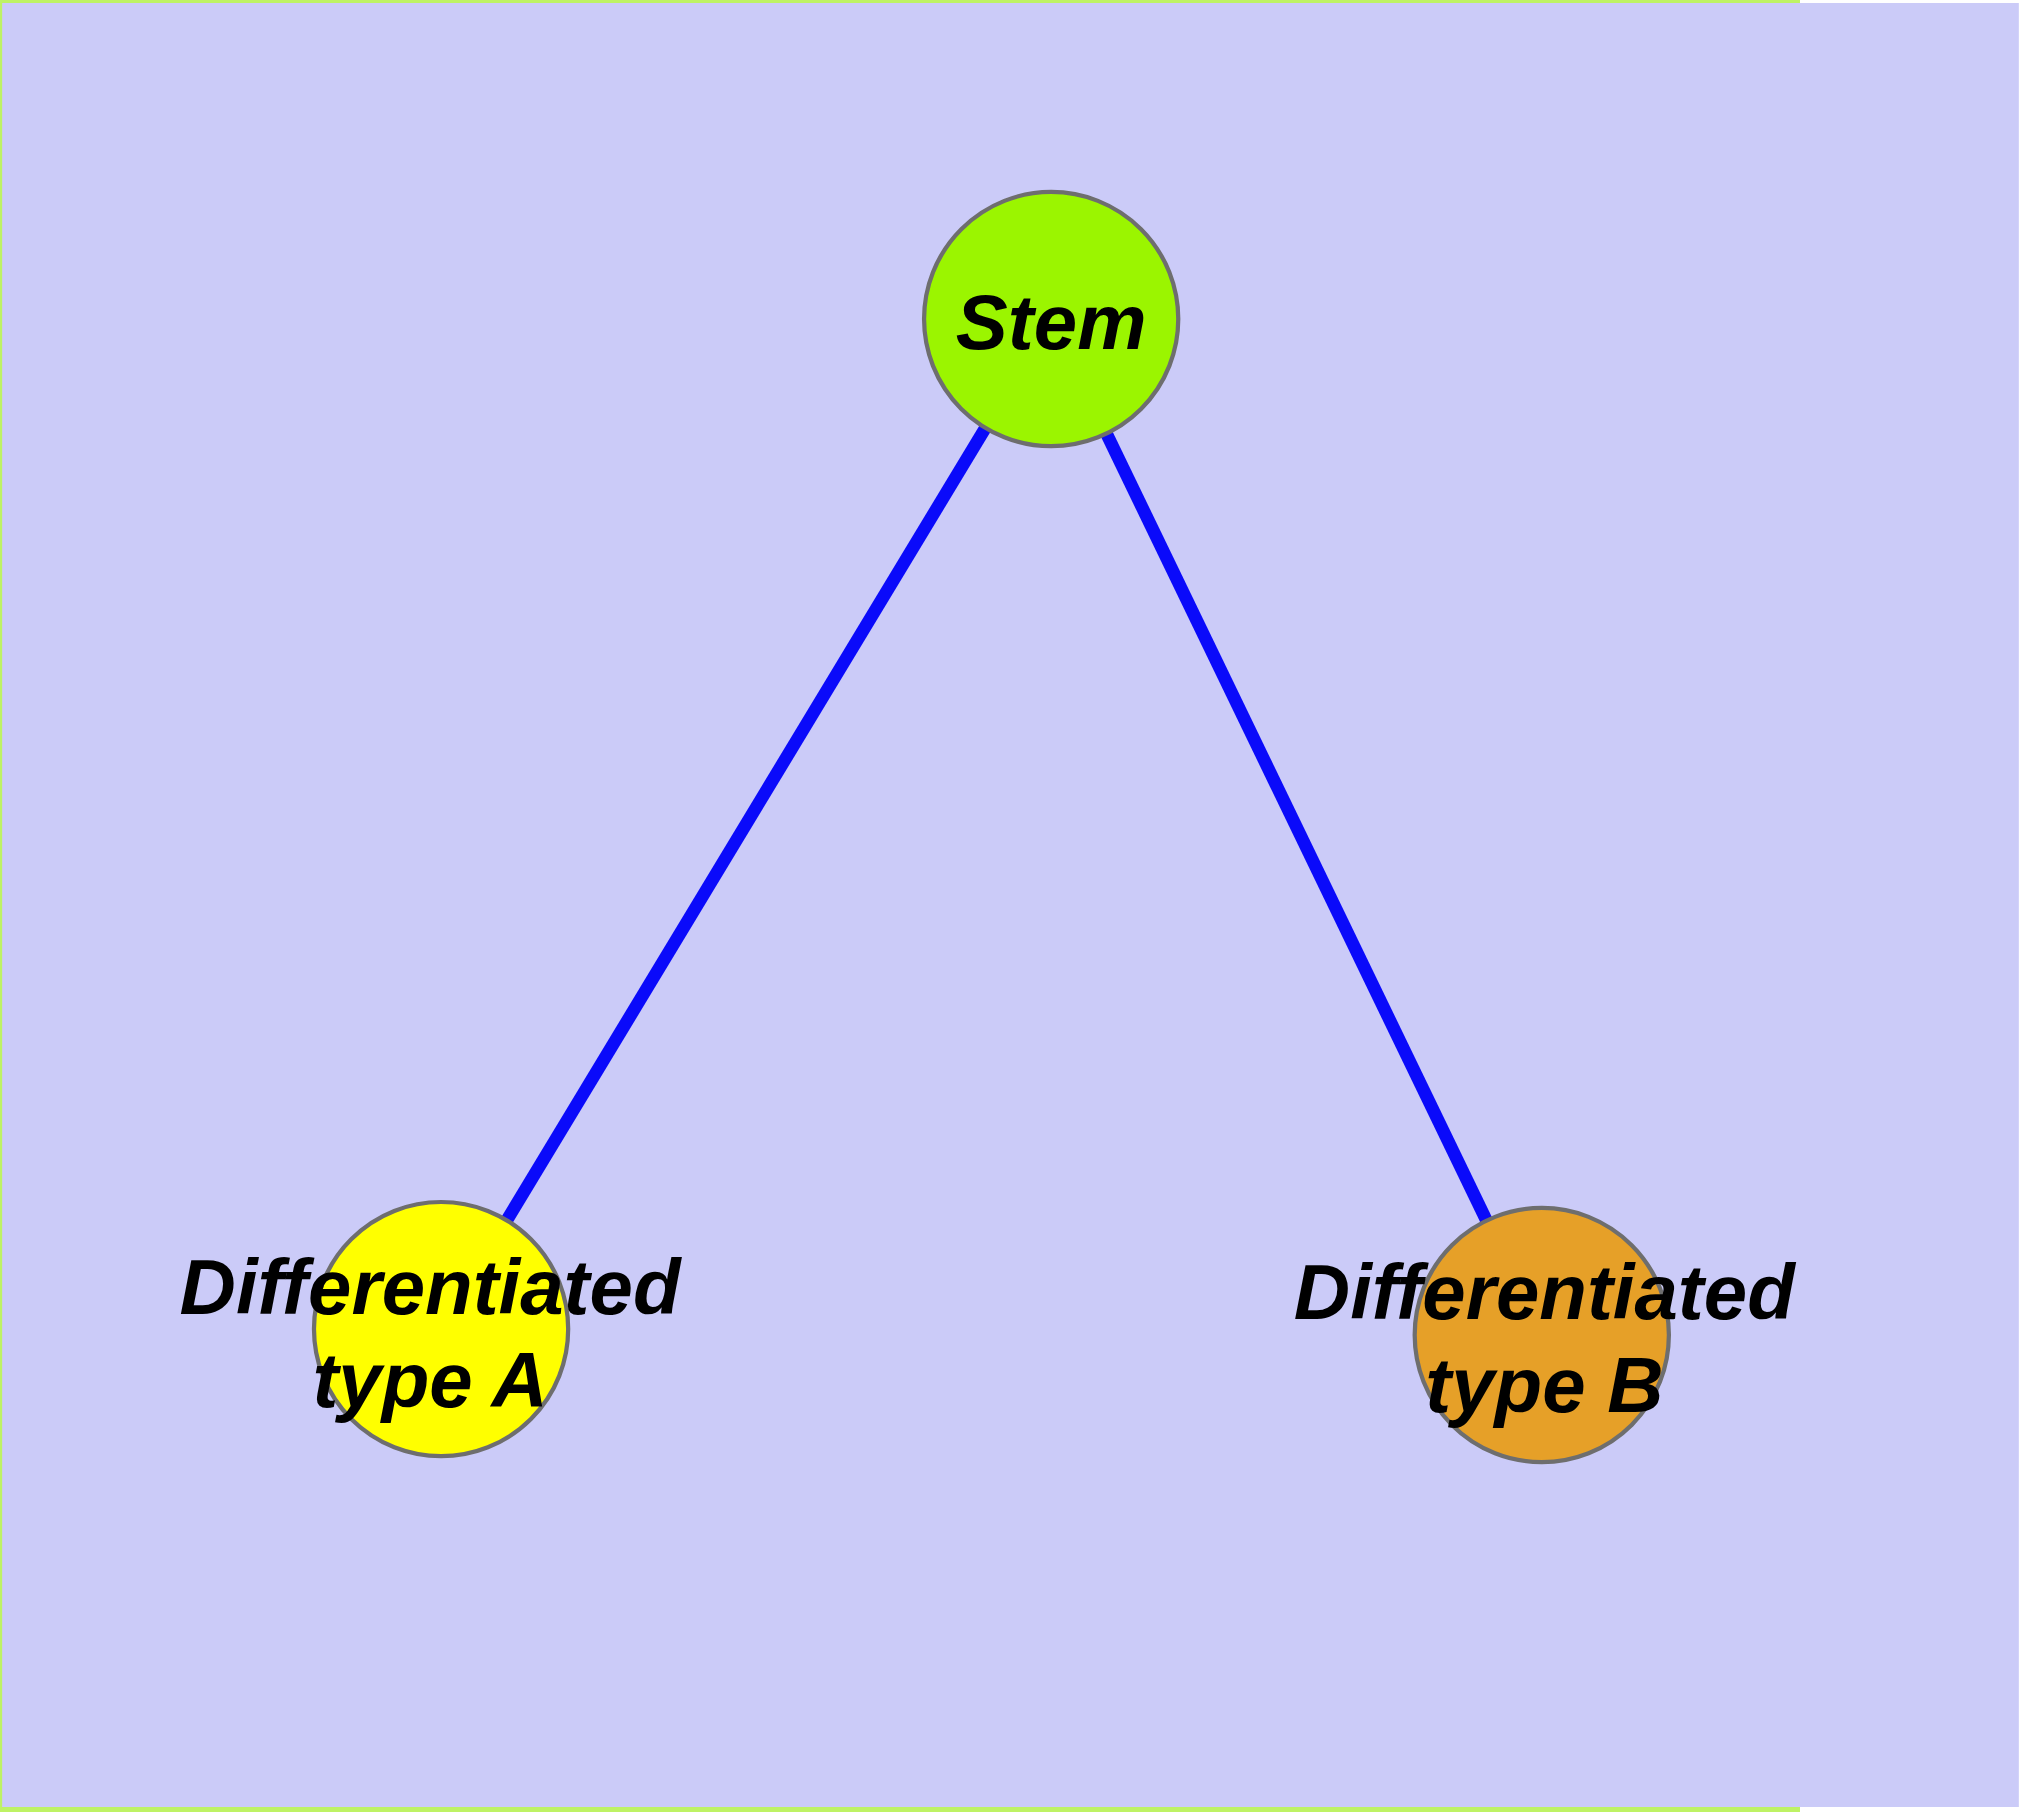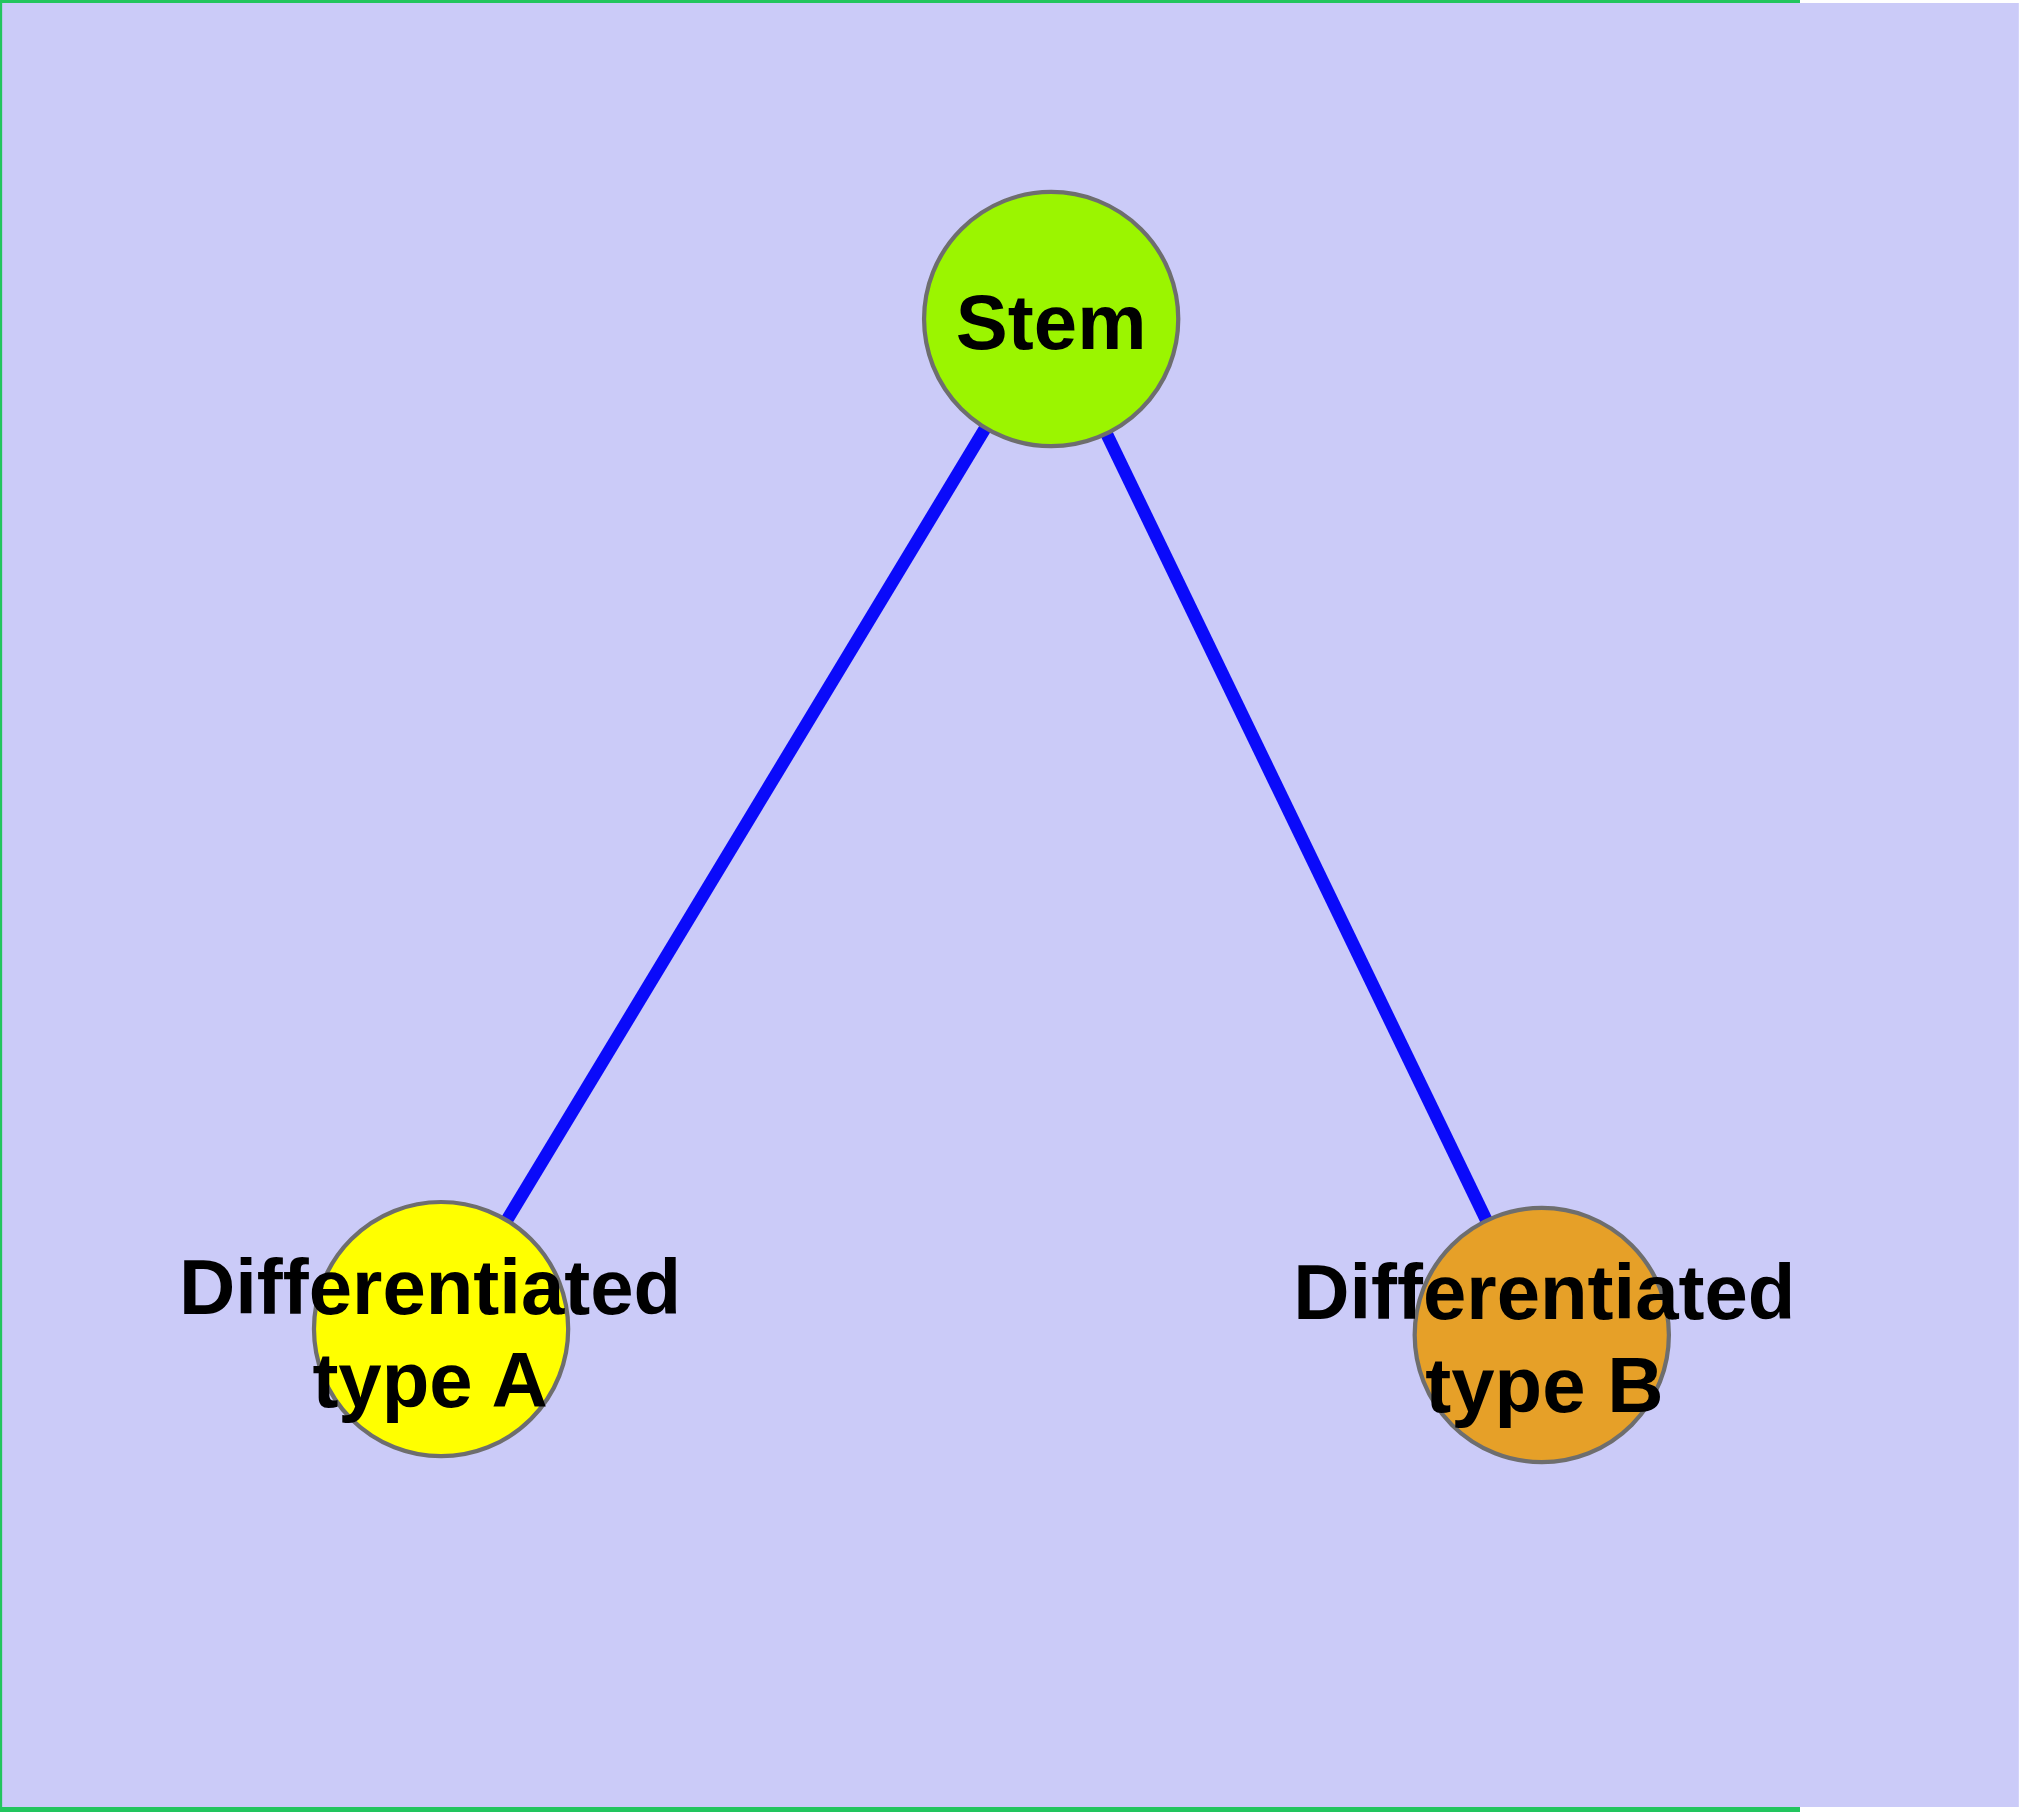--- a/index.html
+++ b/index.html
@@ -4,22 +4,23 @@
 <style>
   html, body {
     margin: 0;
     padding: 0;
     background: #FFFFFF;
   }
   .frame {
     width: 1800px;
     height: 1812px;
     box-sizing: border-box;
-    background: #22c55e;
+    background: #bef264;
     padding: 2.5px 1.7px 5.1px 1.7px;
+    font-style: italic;
   }
   svg {
     display: block;
   }
   .node-label {
     font-family: "Liberation Sans", sans-serif;
     font-weight: bold;
     font-size: 92px;
     text-anchor: middle;
   }

